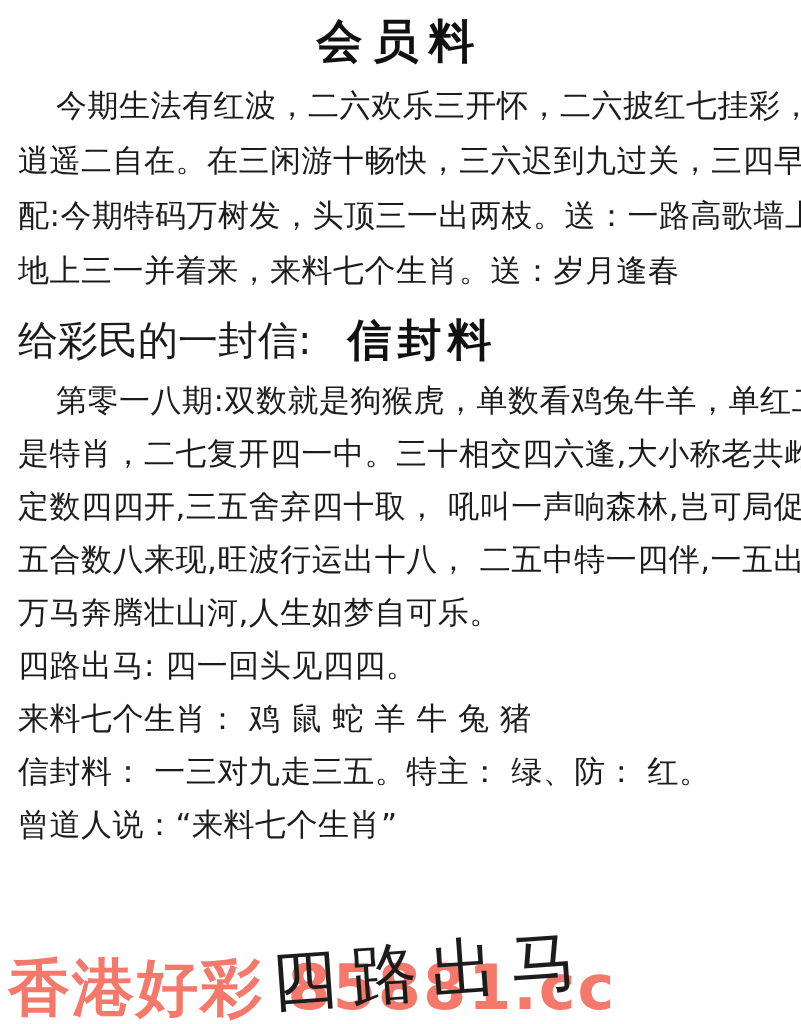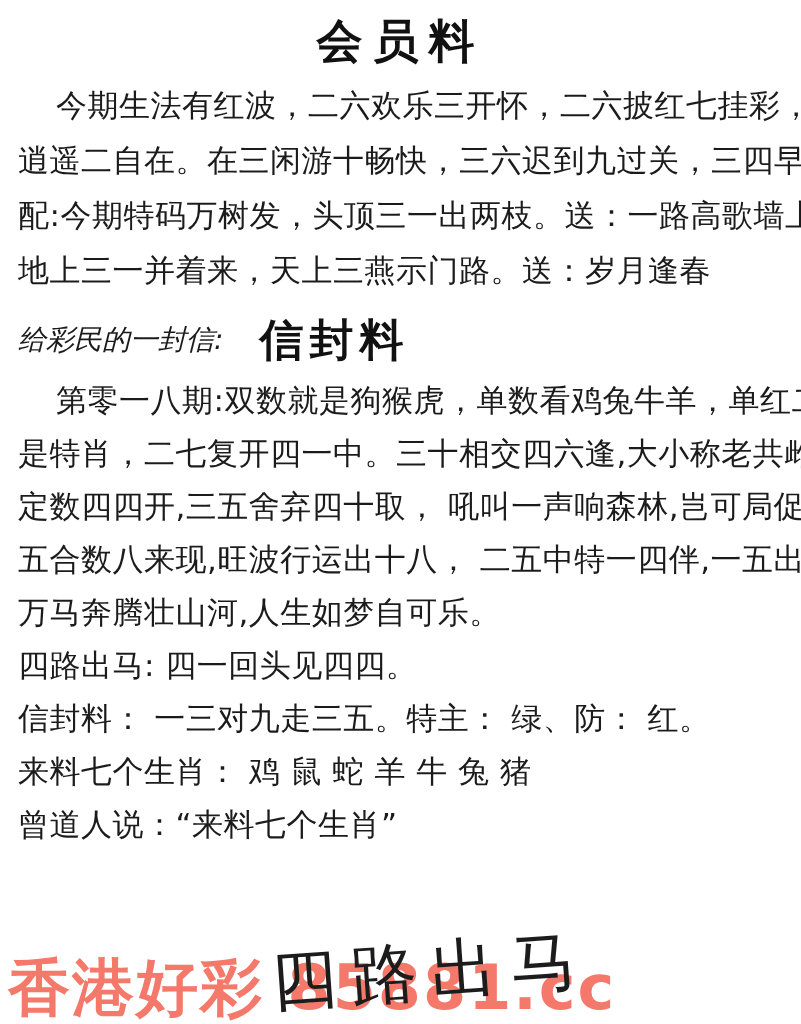--- a/index.html
+++ b/index.html
@@ -44,23 +44,22 @@
   .indented {
     padding-left: 38px;
   }
   .intro-row {
     margin-top: 12px;
     height: 60px;
     display: flex;
     align-items: center;
   }
   .intro-label {
-    font-size: 28px;
+    font-size: 40px;
     white-space: nowrap;
-    font-style: italic;
   }
   .envelope-title {
     margin: 0 8px 0 36px;
     font-size: 44px;
     font-weight: 700;
     letter-spacing: 6px;
     color: #111;
   }
   .envelope-lines {
     margin-top: 4px;
@@ -98,39 +97,39 @@
 <body>
 
 <div class="page">
 
   <h1 class="doc-title">会员料</h1>
 
   <div class="member-lines">
     <div class="body-line indented">今期生法有红波，二六欢乐三开怀，二六披红七挂彩，二八</div>
     <div class="body-line">逍遥二自在。在三闲游十畅快，三六迟到九过关，三四早出三结</div>
     <div class="body-line">配:今期特码万树发，头顶三一出两枝。送：一路高歌墙上寻。</div>
-    <div class="body-line">地上三一并着来，天上三燕示门路。送：岁月逢春</div>
+    <div class="body-line">地上三一并着来，来料七个生肖。送：岁月逢春</div>
   </div>
 
   <div class="intro-row">
     <span class="intro-label">给彩民的一封信:</span>
     <span class="envelope-title">信封料</span>
   </div>
 
   <div class="envelope-lines">
     <div class="body-line indented">第零一八期:双数就是狗猴虎，单数看鸡兔牛羊，单红二绿</div>
     <div class="body-line">是特肖，二七复开四一中。三十相交四六逢,大小称老共雌雄,一一</div>
     <div class="body-line">定数四四开,三五舍弃四十取， 吼叫一声响森林,岂可局促为人鞭,四</div>
     <div class="body-line">五合数八来现,旺波行运出十八， 二五中特一四伴,一五出奇六制胜,</div>
     <div class="body-line">万马奔腾壮山河,人生如梦自可乐。</div>
   </div>
 
   <div class="tips">
     <div class="body-line">四路出马: 四一回头见四四。</div>
+    <div class="body-line">来料七个生肖： 鸡 鼠 蛇 羊 牛 兔 猪</div>
     <div class="body-line">信封料： 一三对九走三五。特主： 绿、防： 红。</div>
-    <div class="body-line">来料七个生肖： 鸡 鼠 蛇 羊 牛 兔 猪</div>
     <div class="body-line">曾道人说：“来料七个生肖”</div>
   </div>
 
   <div class="footer-handwriting">四路出马</div>
   <div class="watermark" style="color: rgb(244, 121, 106);">香港好彩 85881.cc</div>
 
 </div>
 
 </body></html>

